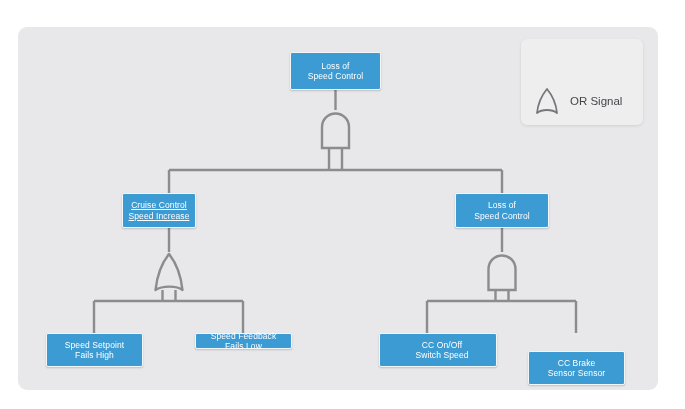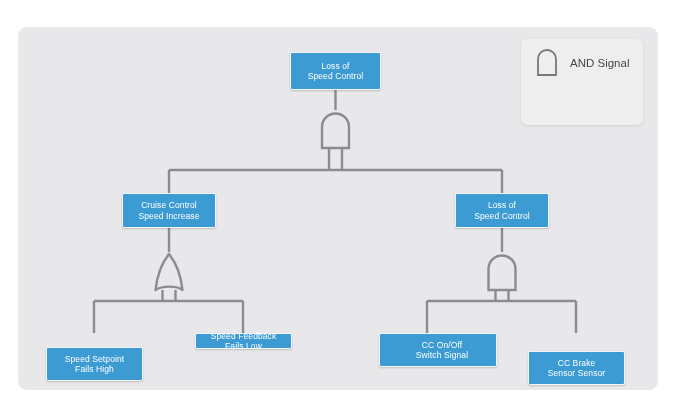--- a/index.html
+++ b/index.html
@@ -103,62 +103,62 @@
   <path d="M488.5 290 L488.5 269 A13.5 13.5 0 0 1 515.5 269 L515.5 290 Z" fill="none" stroke="#8b8b90" stroke-width="2.4"></path>
 </svg>
 
 <div class="node" style="left:290px;top:52px;width:91px;height:38px;">
   <div>
     <span>Loss of</span>
     <span>Speed Control</span>
   </div>
 </div>
 
-<div class="node" style="left:122px;top:193px;width:94px;height:35px;">
+<div class="node" style="left:122px;top:193px;width:74px;height:35px;text-decoration:underline;">
   <div>
     <span>Cruise Control</span>
     <span>Speed Increase</span>
   </div>
 </div>
 
 <div class="node" style="left:455px;top:193px;width:94px;height:35px;">
   <div>
     <span>Loss of</span>
     <span>Speed Control</span>
   </div>
 </div>
 
-<div class="node" style="left:46px;top:333px;width:97px;height:34px;margin-top:14px;">
+<div class="node" style="left:46px;top:333px;width:97px;height:34px;">
   <div>
     <span>Speed Setpoint</span>
     <span>Fails High</span>
   </div>
 </div>
 
 <div class="node" style="left:195px;top:333px;width:97px;height:16px;">
   <div>
     <span>Speed Feedback</span>
     <span>Fails Low</span>
   </div>
 </div>
 
 <div class="node" style="left:379px;top:333px;width:118px;height:34px;padding-left:8px;">
   <div>
     <span>CC On/Off</span>
-    <span>Switch Signal</span>
+    <span>Switch Speed</span>
   </div>
 </div>
 
 <div class="node" style="left:528px;top:351px;width:97px;height:34px;">
   <div>
     <span>CC Brake</span>
     <span>Sensor Sensor</span>
   </div>
 </div>
 
 <div class="legend">
-  <div class="legend-row r0">
+  <div class="legend-row r1">
     <svg class="legend-glyph" viewBox="0 0 28 30">
-      <path d="M5 27 L5 11 A9 9 0 0 1 23 11 L23 27 Z" fill="none" stroke="#77777c" stroke-width="1.8"></path>
+      <path d="M4 27 C5 17 9 9 14 3 C19 9 23 17 24 27 C19 23 9 23 4 27 Z" fill="none" stroke="#77777c" stroke-width="1.8" stroke-linejoin="round"></path>
     </svg>
-    <span class="legend-label">AND Signal</span>
+    <span class="legend-label">OR Signal</span>
   </div>
 </div>
 
 </body></html>

